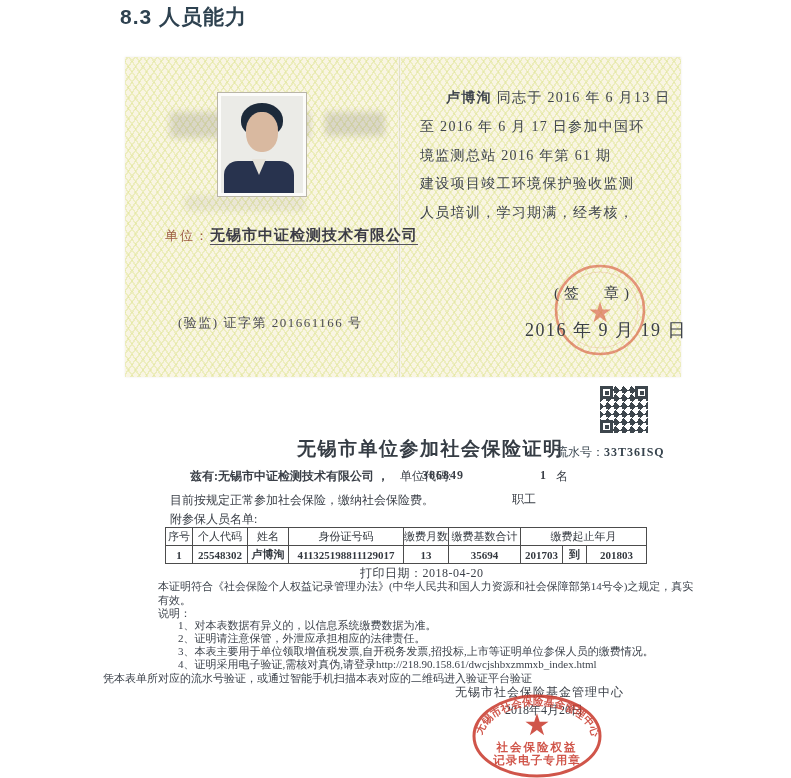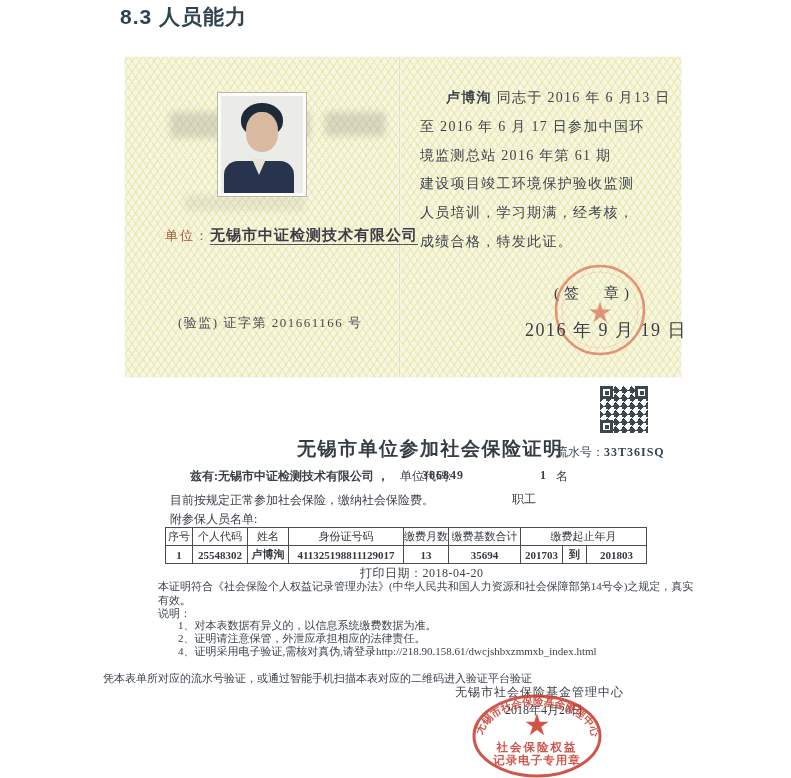--- a/index.html
+++ b/index.html
@@ -96,21 +96,20 @@
     </div>
 
     <div class="cert-no">(验监) 证字第 201661166 号</div>
 
     <div class="cert-body">
       <div class="cl indent"><b>卢博洵</b><span> 同志于 2016 年 6 月13 日</span></div>
       <div class="cl">至 2016 年 6 月 17 日参加中国环</div>
       <div class="cl">境监测总站 2016 年第 61 期</div>
       <div class="cl">建设项目竣工环境保护验收监测</div>
       <div class="cl">人员培训，学习期满，经考核，</div>
-      <div class="cl">成绩合格，特发此证。</div>
     </div>
 
     <svg class="round-stamp" viewBox="0 0 96 96">
       <circle cx="48" cy="48" r="44" fill="none" stroke="#d85a3e" stroke-width="2.5"></circle>
       <circle cx="48" cy="48" r="38" fill="none" stroke="#e08a6e" stroke-width=".8" opacity=".5"></circle>
       <text x="48" y="60" text-anchor="middle" font-size="28" fill="#d85a3e">★</text>
     </svg>
     <div class="sign-label">(签　章)</div>
     <div class="cert-date">2016 年 9 月 19 日</div>
   </section>
@@ -174,20 +173,21 @@
     </tr>
   </tbody>
     </table>
 
   <div class="print-date">打印日期：2018-04-20</div>
   <div class="statement">本证明符合《社会保险个人权益记录管理办法》(中华人民共和国人力资源和社会保障部第14号令)之规定，真实有效。</div>
   <div class="notes-label">说明：</div>
   <div class="notes">
     <div>1、对本表数据有异义的，以信息系统缴费数据为准。</div>
     <div>2、证明请注意保管，外泄应承担相应的法律责任。</div>
+    <div>3、本表主要用于单位领取增值税发票,自开税务发票,招投标,上市等证明单位参保人员的缴费情况。</div>
     <div>4、证明采用电子验证,需核对真伪,请登录http://218.90.158.61/dwcjshbxzmmxb_index.html</div>
   </div>
   <div class="note-cont">凭本表单所对应的流水号验证，或通过智能手机扫描本表对应的二维码进入验证平台验证</div>
 
   <div class="org-line">无锡市社会保险基金管理中心</div>
   <div class="issue-line">2018年4月20日</div>
 
   <svg class="oval-stamp" viewBox="0 0 138 85">
     <defs>
       <path id="ringPath" d="M 13,48 A 56,36 0 1 1 125,48" fill="none"></path>

